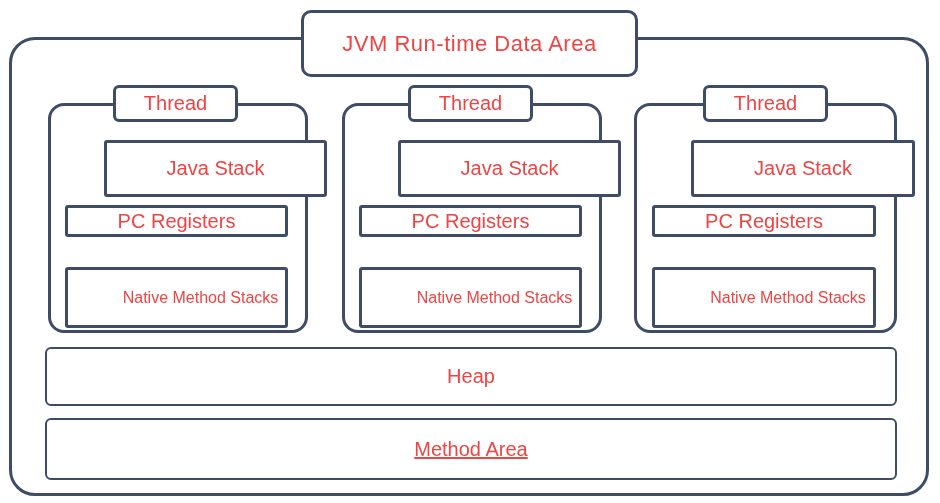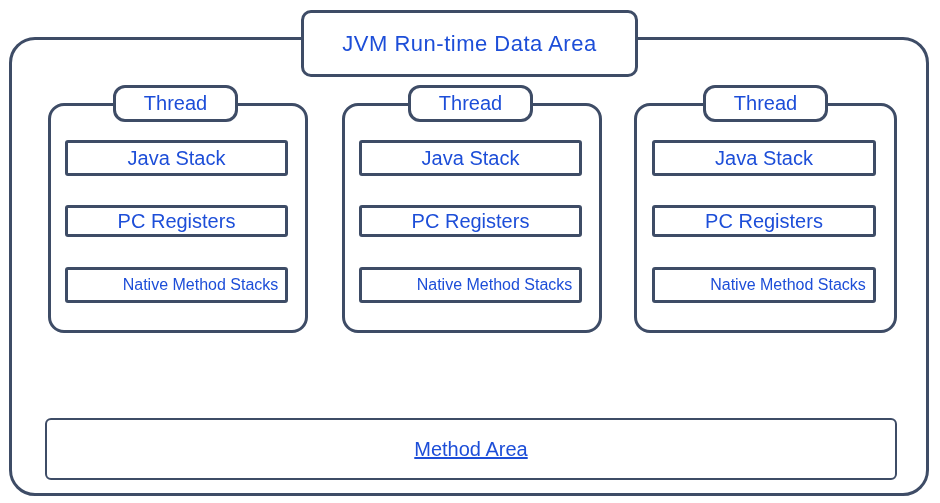--- a/index.html
+++ b/index.html
@@ -7,21 +7,21 @@
     padding: 0;
     background: #ffffff;
     font-family: "Liberation Sans", sans-serif;
   }
   .canvas {
     position: relative;
     width: 940px;
     height: 503px;
     background: #ffffff;
     overflow: hidden;
-    color: #1d4ed8;
+    color: #ef4444;
   }
   .box {
     box-sizing: border-box;
     position: absolute;
     background: #ffffff;
     border: 3px solid #3e4c66;
     display: flex;
     align-items: center;
     justify-content: center;
     text-align: center;
@@ -56,40 +56,40 @@
     display: block;
   }
   .thread-1 { left: 48px; }
   .thread-2 { left: 342px; }
   .thread-3 { left: 634px; width: 263px; }
   
   .thread-label {
     top: 85px;
     width: 125px;
     height: 37px;
-    border-radius: 12px;
+    border-radius: 6px;
     z-index: 2;
     font-size: 20px;
   }
   .thread-label-1 { left: 113px; }
   .thread-label-2 { left: 408px; }
   .thread-label-3 { left: 703px; }
   
   .inner {
     border-radius: 3px;
     z-index: 2;
     width: 223px;
     font-size: 20px;
   }
   .col-1 { left: 65px; }
   .col-2 { left: 359px; }
   .col-3 { left: 652px; width: 224px; }
-  .row-java   { top: 140px; height: 36px; }
+  .row-java   { top: 140px; height: 57px; margin-left: 39px; }
   .row-pc     { top: 205px; height: 32px; }
-  .row-native { top: 267px; height: 36px; font-size: 16px; padding-left: 48px; }
+  .row-native { top: 267px; height: 61px; font-size: 16px; padding-left: 48px; }
   
   .wide {
     left: 45px;
     width: 852px;
     border-width: 2px;
     border-radius: 6px;
     z-index: 1;
     font-size: 20px;
   }
   .heap { top: 347px; height: 59px; }
@@ -115,16 +115,17 @@
   <div class="box inner col-2 row-java">Java Stack</div>
   <div class="box inner col-2 row-pc">PC Registers</div>
   <div class="box inner col-2 row-native">Native Method Stacks</div>
 
   <div class="box thread thread-3"></div>
   <div class="box thread-label thread-label-3">Thread</div>
   <div class="box inner col-3 row-java">Java Stack</div>
   <div class="box inner col-3 row-pc">PC Registers</div>
   <div class="box inner col-3 row-native">Native Method Stacks</div>
 
+  <div class="box wide heap">Heap</div>
 
   <div class="box wide method-area">Method Area</div>
 
 </div>
 
 </body></html>

